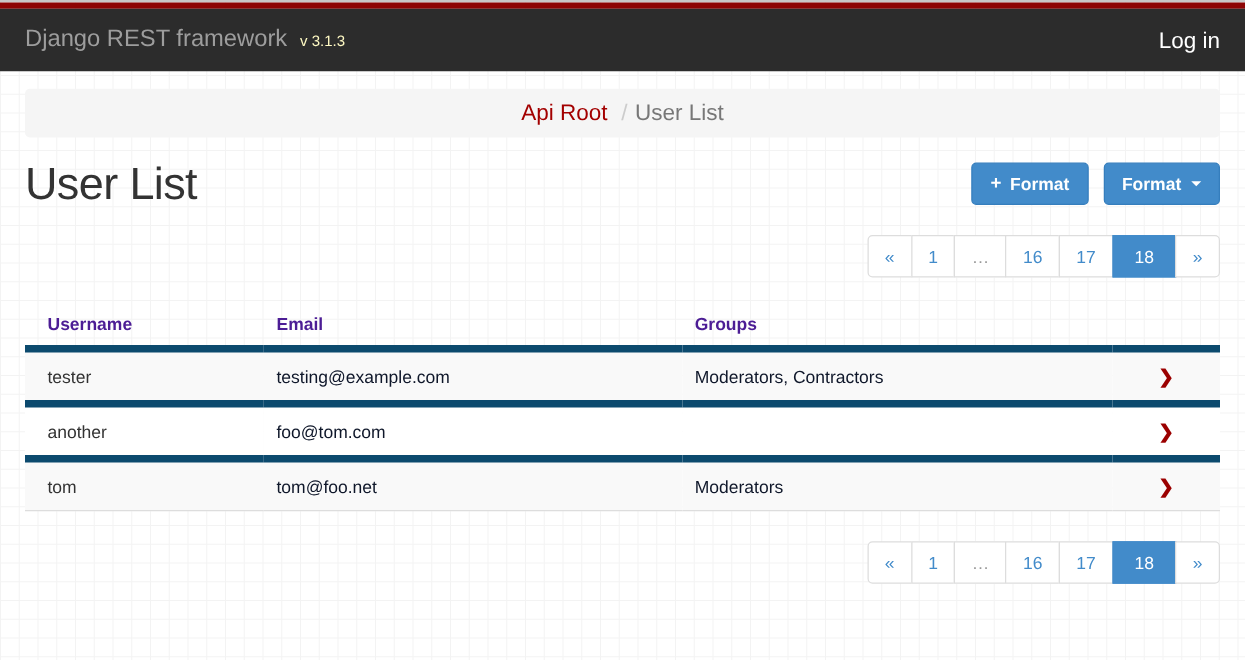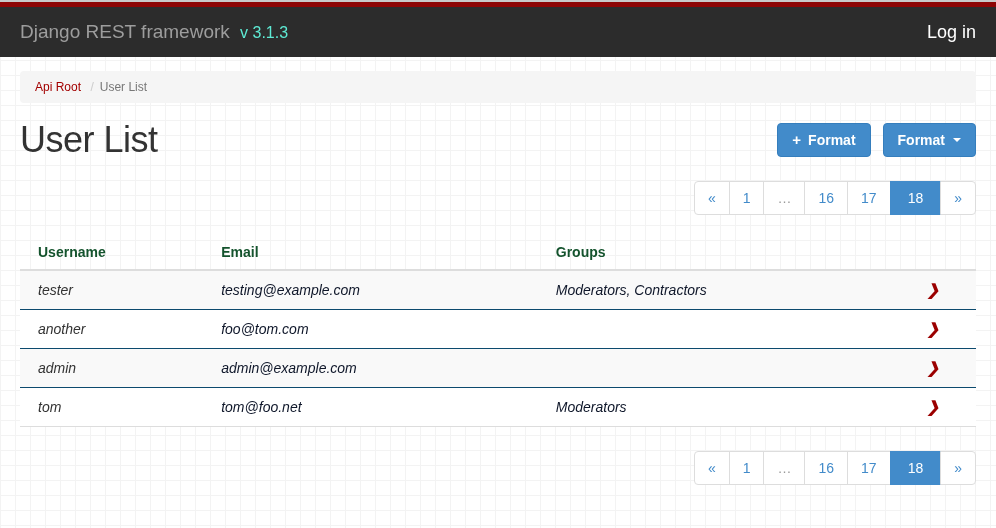--- a/index.html
+++ b/index.html
@@ -17,27 +17,27 @@
 
   
   .window-edge { height: 2px; background: #c9c9c9; }
   .red-strip { height: 5px; background: #8d0505; }
   .navbar {
     height: 50px; background: #2c2c2c;
     display: flex; align-items: center;
   }
   .navbar .container { display: flex; align-items: center; justify-content: space-between; }
   .brand { color: #9d9d9d; font-size: 19px; text-decoration: none; }
-  .brand .version { font-size: 16px; color: #5eead4; margin-left: 5px; }
+  .brand .version { font-size: 12px; color: #fef9c3; margin-left: 5px; }
   .login-link { color: #ffffff; font-size: 18px; text-decoration: none; }
 
   
   .breadcrumb {
     margin-top: 14px; background: #f5f5f5; border-radius: 4px;
-    padding: 9px 15px; font-size: 12px; list-style: none;
+    padding: 9px 15px; font-size: 18px; list-style: none; text-align: center;
   }
   .breadcrumb a { color: #a30000; text-decoration: none; }
   .breadcrumb .sep { color: #cccccc; padding: 0 6px; }
   .breadcrumb .active { color: #777777; }
 
   
   .title-row {
     margin-top: 16px; display: flex; align-items: center; justify-content: space-between;
   }
   .page-title { font-size: 36px; font-weight: normal; color: #333; letter-spacing: -0.5px; }
@@ -68,30 +68,30 @@
   ul.pagination li:last-child a { border-radius: 0 4px 4px 0; }
   ul.pagination li.active a {
     background: #428bca; border-color: #428bca; color: #ffffff;
     font-weight: normal; padding: 7px 17px; cursor: default;
   }
   ul.pagination li.disabled a { color: #999999; cursor: default; }
 
   
   table.user-table { width: 100%; border-collapse: collapse; margin-top: 20px; font-size: 14px; }
   table.user-table th {
-    text-align: left; font-weight: bold; color: #14532d;
+    text-align: left; font-weight: bold; color: #4c1d95;
     padding: 9px 10px; border-bottom: 2px solid #dddddd;
   }
   table.user-table td { padding: 10px 10px; color: #333; }
   table.user-table th:first-child, table.user-table td:first-child { padding-left: 18px; }
   table.user-table col.c1 { width: 20%; }
   table.user-table col.c2 { width: 35%; }
   table.user-table col.c3 { width: 36%; }
   table.user-table col.c4 { width: 9%; }
-  table.user-table tbody tr { border-top: 1px solid #0c4a6e; font-style: italic; }
+  table.user-table tbody tr { border-top: 6px solid #0c4a6e; }
   table.user-table tbody tr:last-child { border-bottom: 1px solid #dddddd; }
   table.user-table tbody tr:nth-child(odd) { background: #f9f9f9; }
   table.user-table tbody tr:nth-child(even) { background: #ffffff; }
   table.user-table a { color: #0f172a; text-decoration: none; }
   td.chev { text-align: center; }
   td.chev a { color: #9b0000; font-weight: bold; font-size: 15px; text-decoration: none; }
 </style>
 </head>
 <body>
 
@@ -178,26 +178,20 @@
           <td><a>Moderators, Contractors</a></td>
           <td class="chev"><a>❯</a></td>
         </tr>
         <tr>
           <td>another</td>
           <td><a>foo@tom.com</a></td>
           <td></td>
           <td class="chev"><a>❯</a></td>
         </tr>
         <tr>
-          <td>admin</td>
-          <td><a>admin@example.com</a></td>
-          <td></td>
-          <td class="chev"><a>❯</a></td>
-        </tr>
-        <tr>
           <td>tom</td>
           <td><a>tom@foo.net</a></td>
           <td><a>Moderators</a></td>
           <td class="chev"><a>❯</a></td>
         </tr>
       </tbody>
   </table>
 
   <div class="pagination-row bottom">
     <ul class="pagination">

